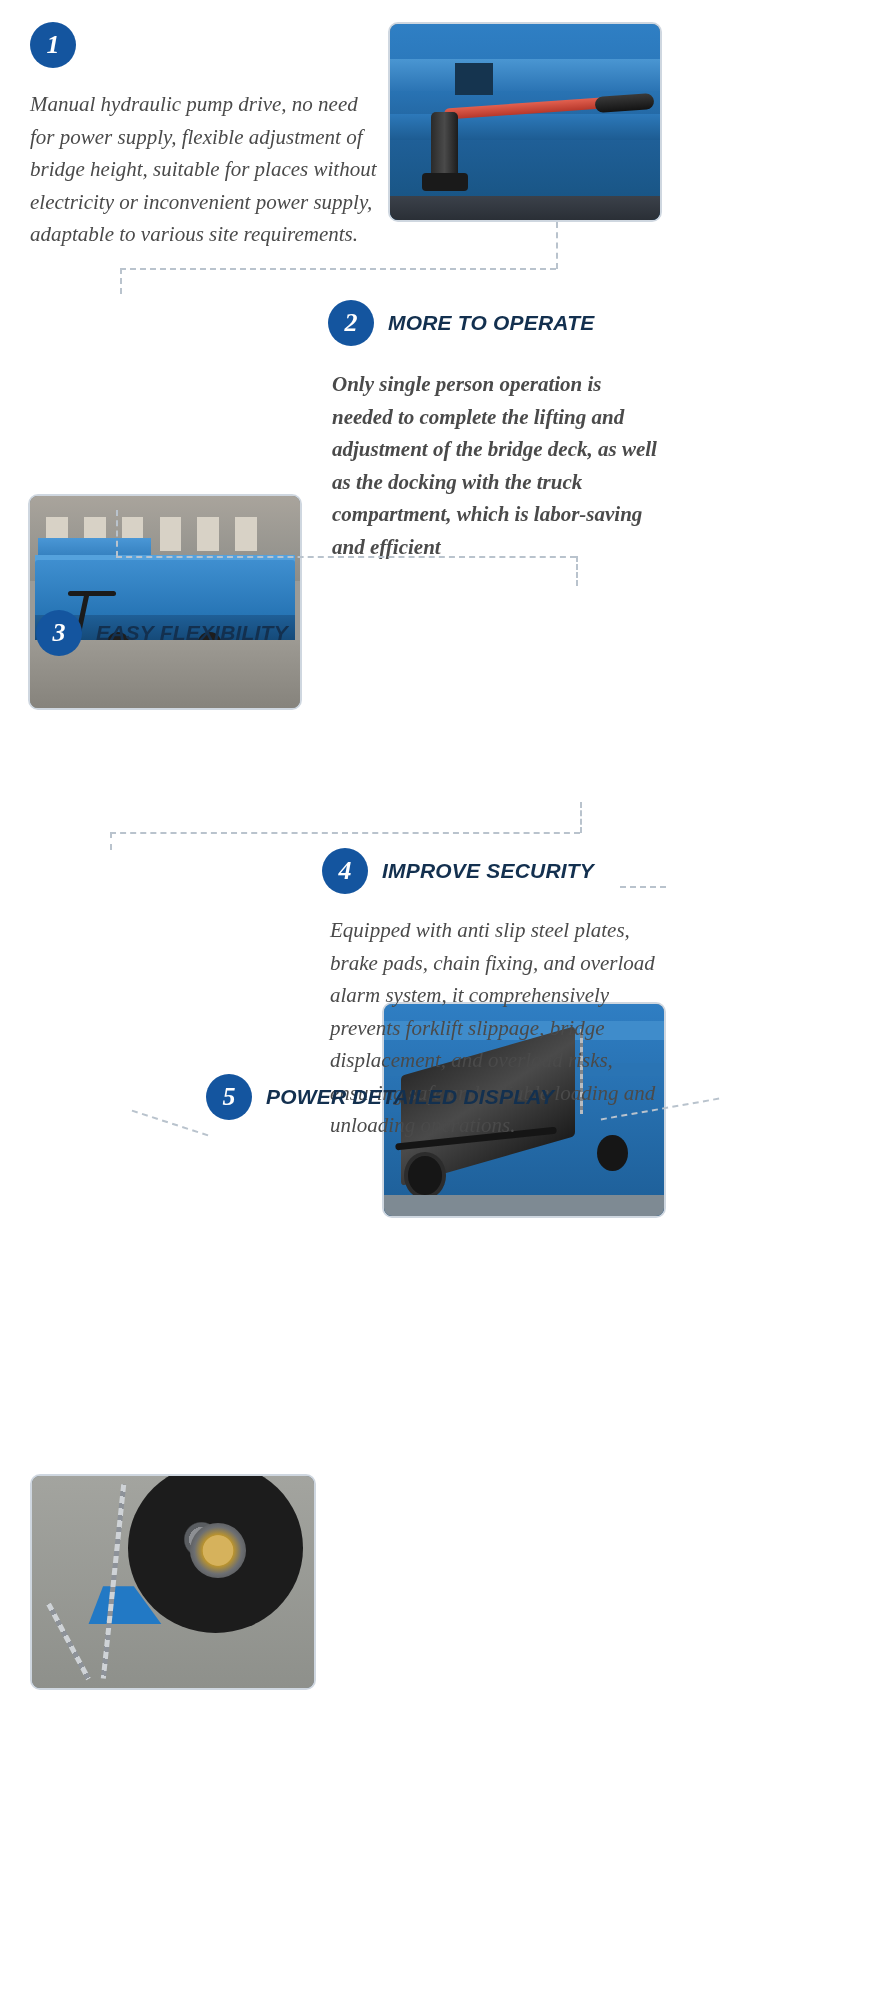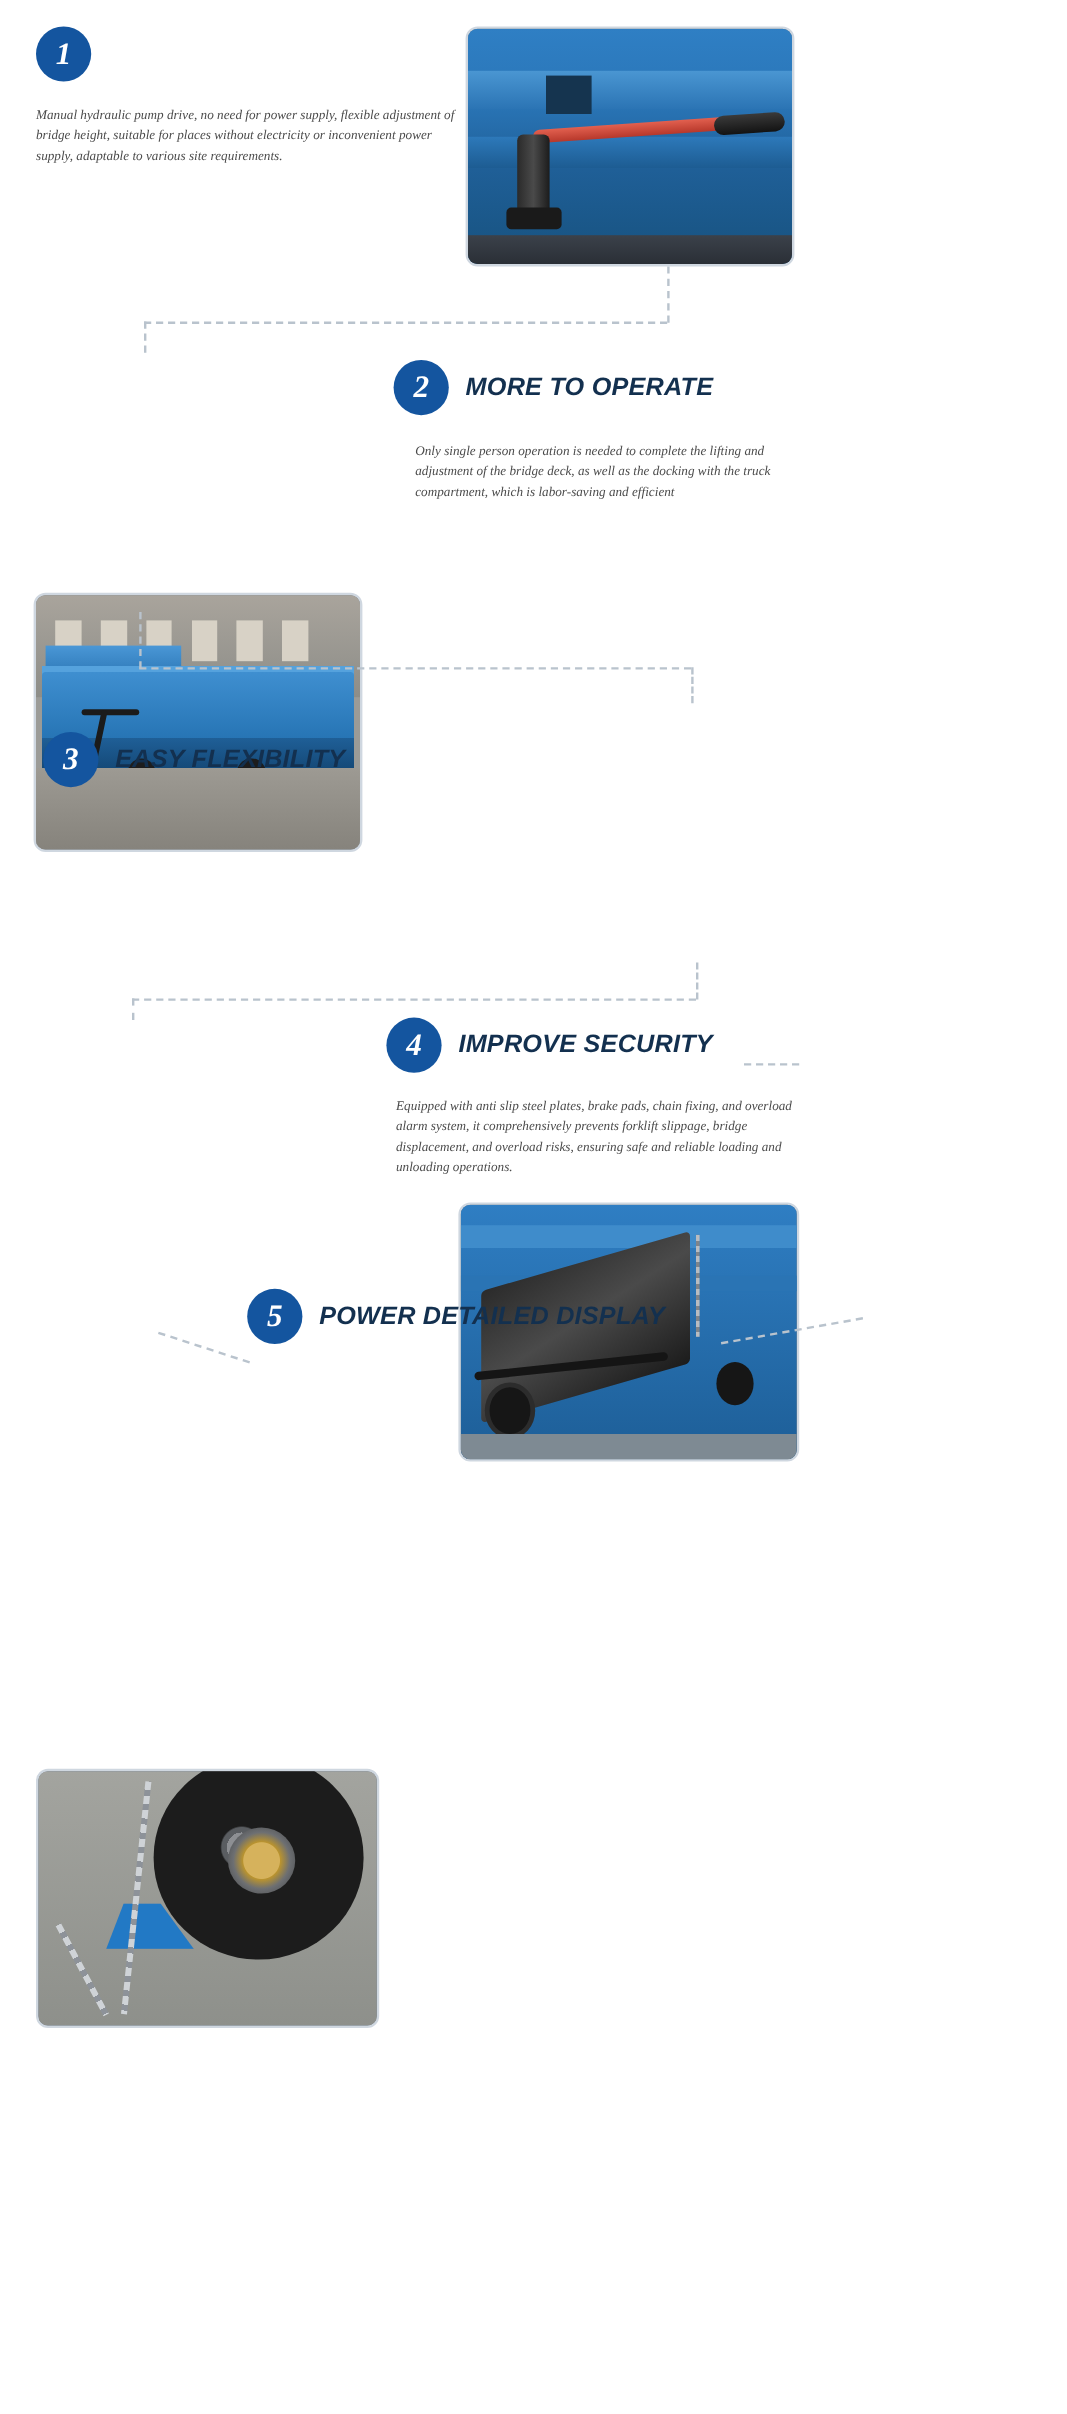--- a/index.html
+++ b/index.html
@@ -32,21 +32,21 @@
   }
   .heading {
     font-size: 21px;
     font-weight: bold;
     font-style: italic;
     color: #13304f;
     letter-spacing: .2px;
     line-height: 1.2;
   }
   .para {
-    font-size: 11px;
+    font-size: 21px;
     line-height: 1.55;
     color: #4a4a4a;
     font-style: italic;
     font-family: "Liberation Serif", serif;
   }
   .photo {
     border: 2px solid #cfd7e0;
     border-radius: 10px;
     overflow: hidden;
     position: relative;
@@ -180,21 +180,21 @@
     <div class="handle"></div>
   <div class="wheel" style="left:28%; top:64%"></div>
   <div class="wheel" style="left:62%; top:64%"></div>
   <div class="ground"></div>
 </div>
 <div class="sec" style="left:328px; top:300px; width:330px;">
   <div class="head-row">
     <div class="badge">2</div>
     <div class="heading">MORE TO OPERATE</div>
   </div>
-  <div class="para" style="margin-top:22px; margin-left:18px;">Only single person operation is needed to complete the lifting and adjustment of the bridge deck, as well as the docking with the truck compartment, which is labor-saving and efficient</div>
+  <div class="para" style="margin-top:22px; margin-left:4px;font-weight:bold;">Only single person operation is needed to complete the lifting and adjustment of the bridge deck, as well as the docking with the truck compartment, which is labor-saving and efficient</div>
 </div>
 
 <div class="dashed" style="left:116px; top:556px; width:460px;"></div>
 <div class="dashed v" style="left:116px; top:510px; height:47px;"></div>
 <div class="dashed v" style="left:576px; top:556px; height:30px;"></div>
 
 <div class="sec" style="left:36px; top:610px; width:330px;">
   <div class="head-row">
     <div class="badge">3</div>
     <div class="heading">EASY FLEXIBILITY</div>

